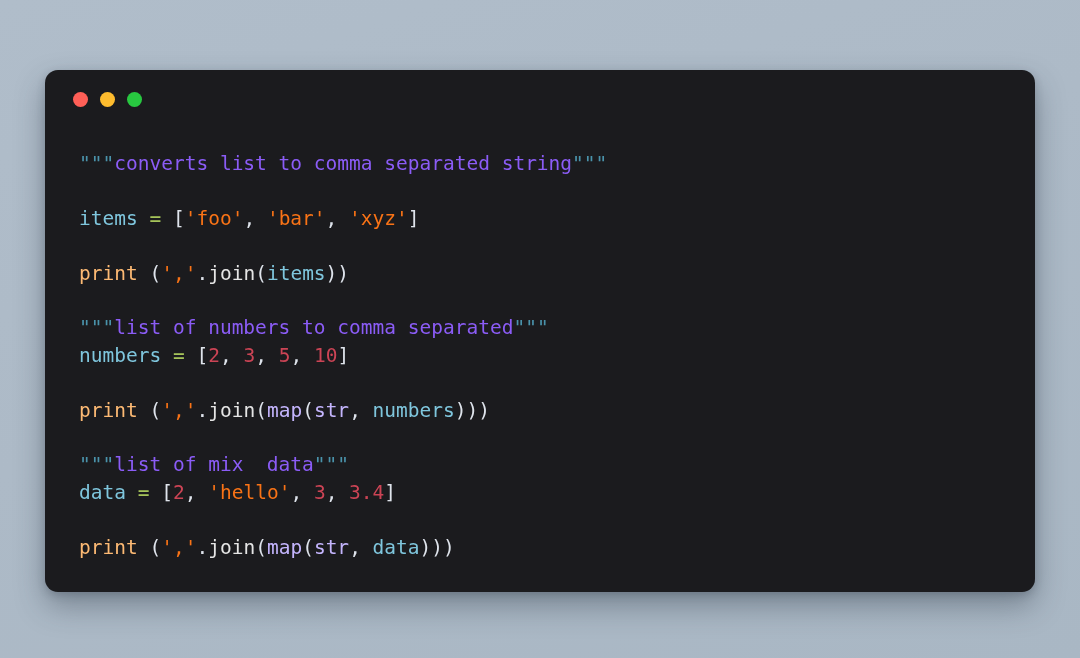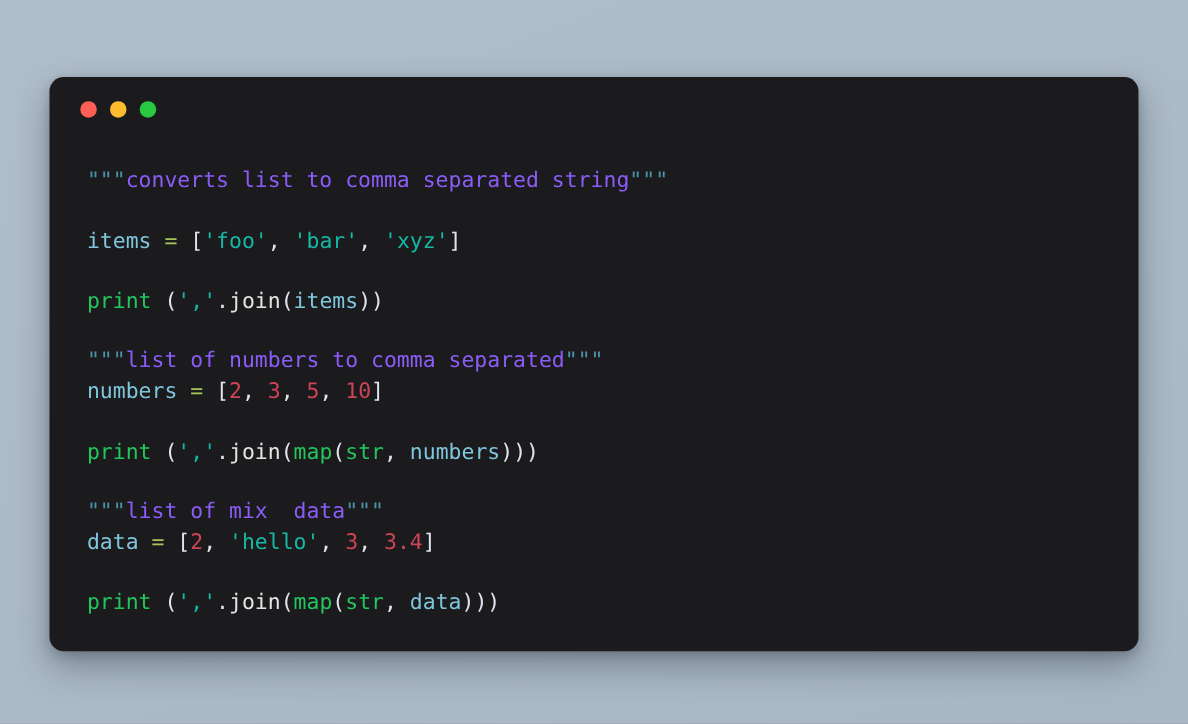--- a/index.html
+++ b/index.html
@@ -81,25 +81,25 @@
     white-space: pre;
   }
   .line.blank {
     min-height: 27.4px;
   }
 
   
   .tok-plain   { color: #d8dee9; }
   .tok-punct   { color: #dfe4ec; }
   .tok-name    { color: #7fc6dd; }
-  .tok-string  { color: #14b8a6; }
+  .tok-string  { color: #f97316; }
   .tok-quote   { color: #4a93ab; }
   .tok-doc     { color: #8b5cf6; }
-  .tok-kw      { color: #22c55e; }
-  .tok-builtin { color: #22c55e; margin-top: 12px; }
+  .tok-kw      { color: #fdba74; }
+  .tok-builtin { color: #c4b5fd; margin-top: 12px; }
   .tok-op      { color: #a6c45a; }
   .tok-method  { color: #e5e5e5; }
   .tok-number  { color: #cc4455; }
 </style>
 </head>
 <body>
 
 <div id="canvas">
 
   <div id="code-window">

